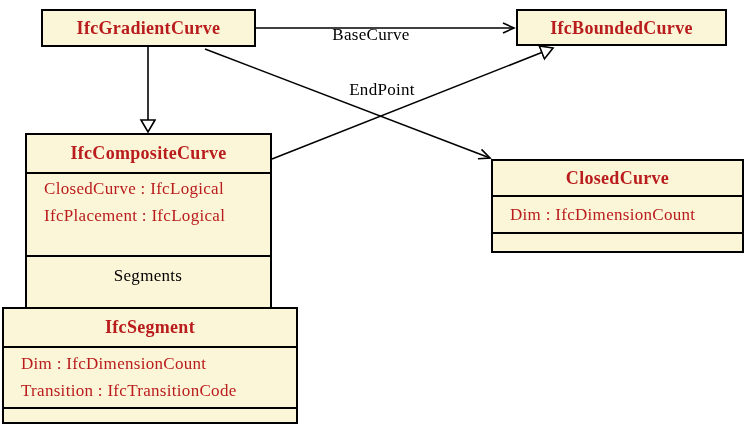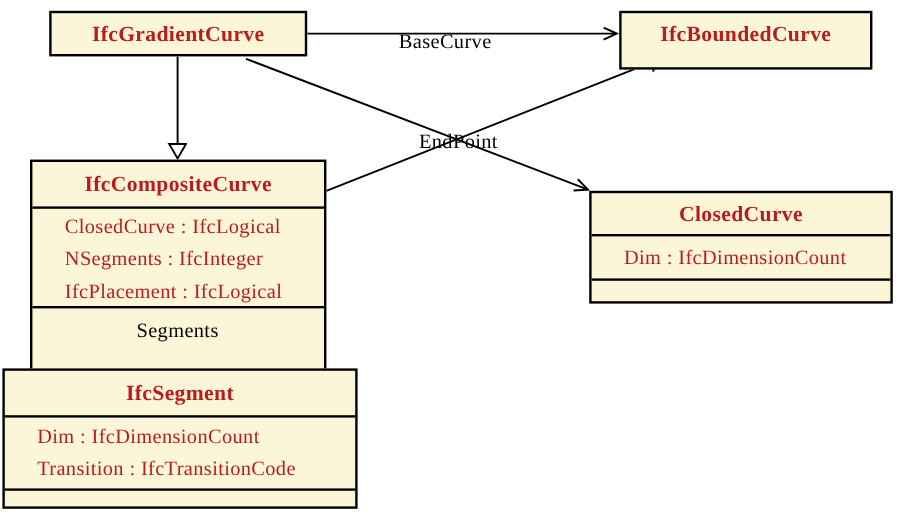--- a/index.html
+++ b/index.html
@@ -30,32 +30,32 @@
     text-align: center;
     white-space: nowrap;
     overflow: hidden;
   }
   .cls .attrs {
     border-top: 2px solid #000000;
     box-sizing: border-box;
     font-size: 17px;
     letter-spacing: 0.3px;
     line-height: 27px;
-    padding-left: 27px;
+    padding-left: 17px;
     white-space: nowrap;
     overflow: hidden;
   }
   .cls .empty {
     border-top: 2px solid #000000;
     box-sizing: border-box;
   }
   
   #box-gradient  { left: 41px;  top: 9px;   width: 215px; height: 38px; }
   #box-gradient .title { line-height: 34px; }
-  #box-bounded   { left: 516px; top: 9px;   width: 211px; height: 49px; }
+  #box-bounded   { left: 516px; top: 9px;   width: 211px; height: 37px; }
   #box-bounded .title { line-height: 34px; }
   #box-composite { left: 25px;  top: 133px; width: 247px; height: 178px; }
   #box-composite .title { height: 37px; line-height: 37px; }
   #box-composite .attrs { height: 83px; padding-top: 1px; }
   #box-composite .empty { height: 21px; }
   #box-placement { left: 491px; top: 159px; width: 253px; height: 94px; }
   #box-placement .title { height: 34px; line-height: 34px; }
   #box-placement .attrs { height: 37px; padding-top: 4px; }
   #box-placement .empty { height: 19px; }
   #box-segment   { left: 2px;   top: 307px; width: 296px; height: 117px; }
@@ -66,21 +66,21 @@
   .edge-label {
     position: absolute;
     font-size: 17px;
     letter-spacing: 0.3px;
     color: #000000;
     text-align: center;
     white-space: nowrap;
     line-height: 20px;
   }
   #label-basecurve { left: 316px; top: 1px;   width: 110px; margin-top: 24px; }
-  #label-endpoint  { left: 332px; top: 108px;  width: 100px; }
+  #label-endpoint  { left: 332px; top: 80px;  width: 100px; }
   #label-segments  { left: 98px;  top: 266px; width: 100px; }
 </style>
 </head>
 <body>
 
 <div id="canvas">
 
   <svg id="edges" viewBox="0 0 749 442" xmlns="http://www.w3.org/2000/svg">
     <defs>
       <marker id="stick" markerUnits="userSpaceOnUse" markerWidth="16" markerHeight="16" refX="12" refY="6" orient="auto">
@@ -107,21 +107,20 @@
   </div>
 
   <div class="cls" id="box-bounded">
     <div class="title">IfcBoundedCurve</div>
   </div>
 
   <div class="cls" id="box-composite">
     <div class="title">IfcCompositeCurve</div>
     <div class="attrs">
       <div>ClosedCurve : IfcLogical</div>
-      <div>NSegments : IfcInteger</div>
       <div>IfcPlacement : IfcLogical</div>
     </div>
     <div class="empty"></div>
   </div>
 
   <div class="cls" id="box-placement">
     <div class="title">ClosedCurve</div>
     <div class="attrs">
       <div>Dim : IfcDimensionCount</div>
     </div>

